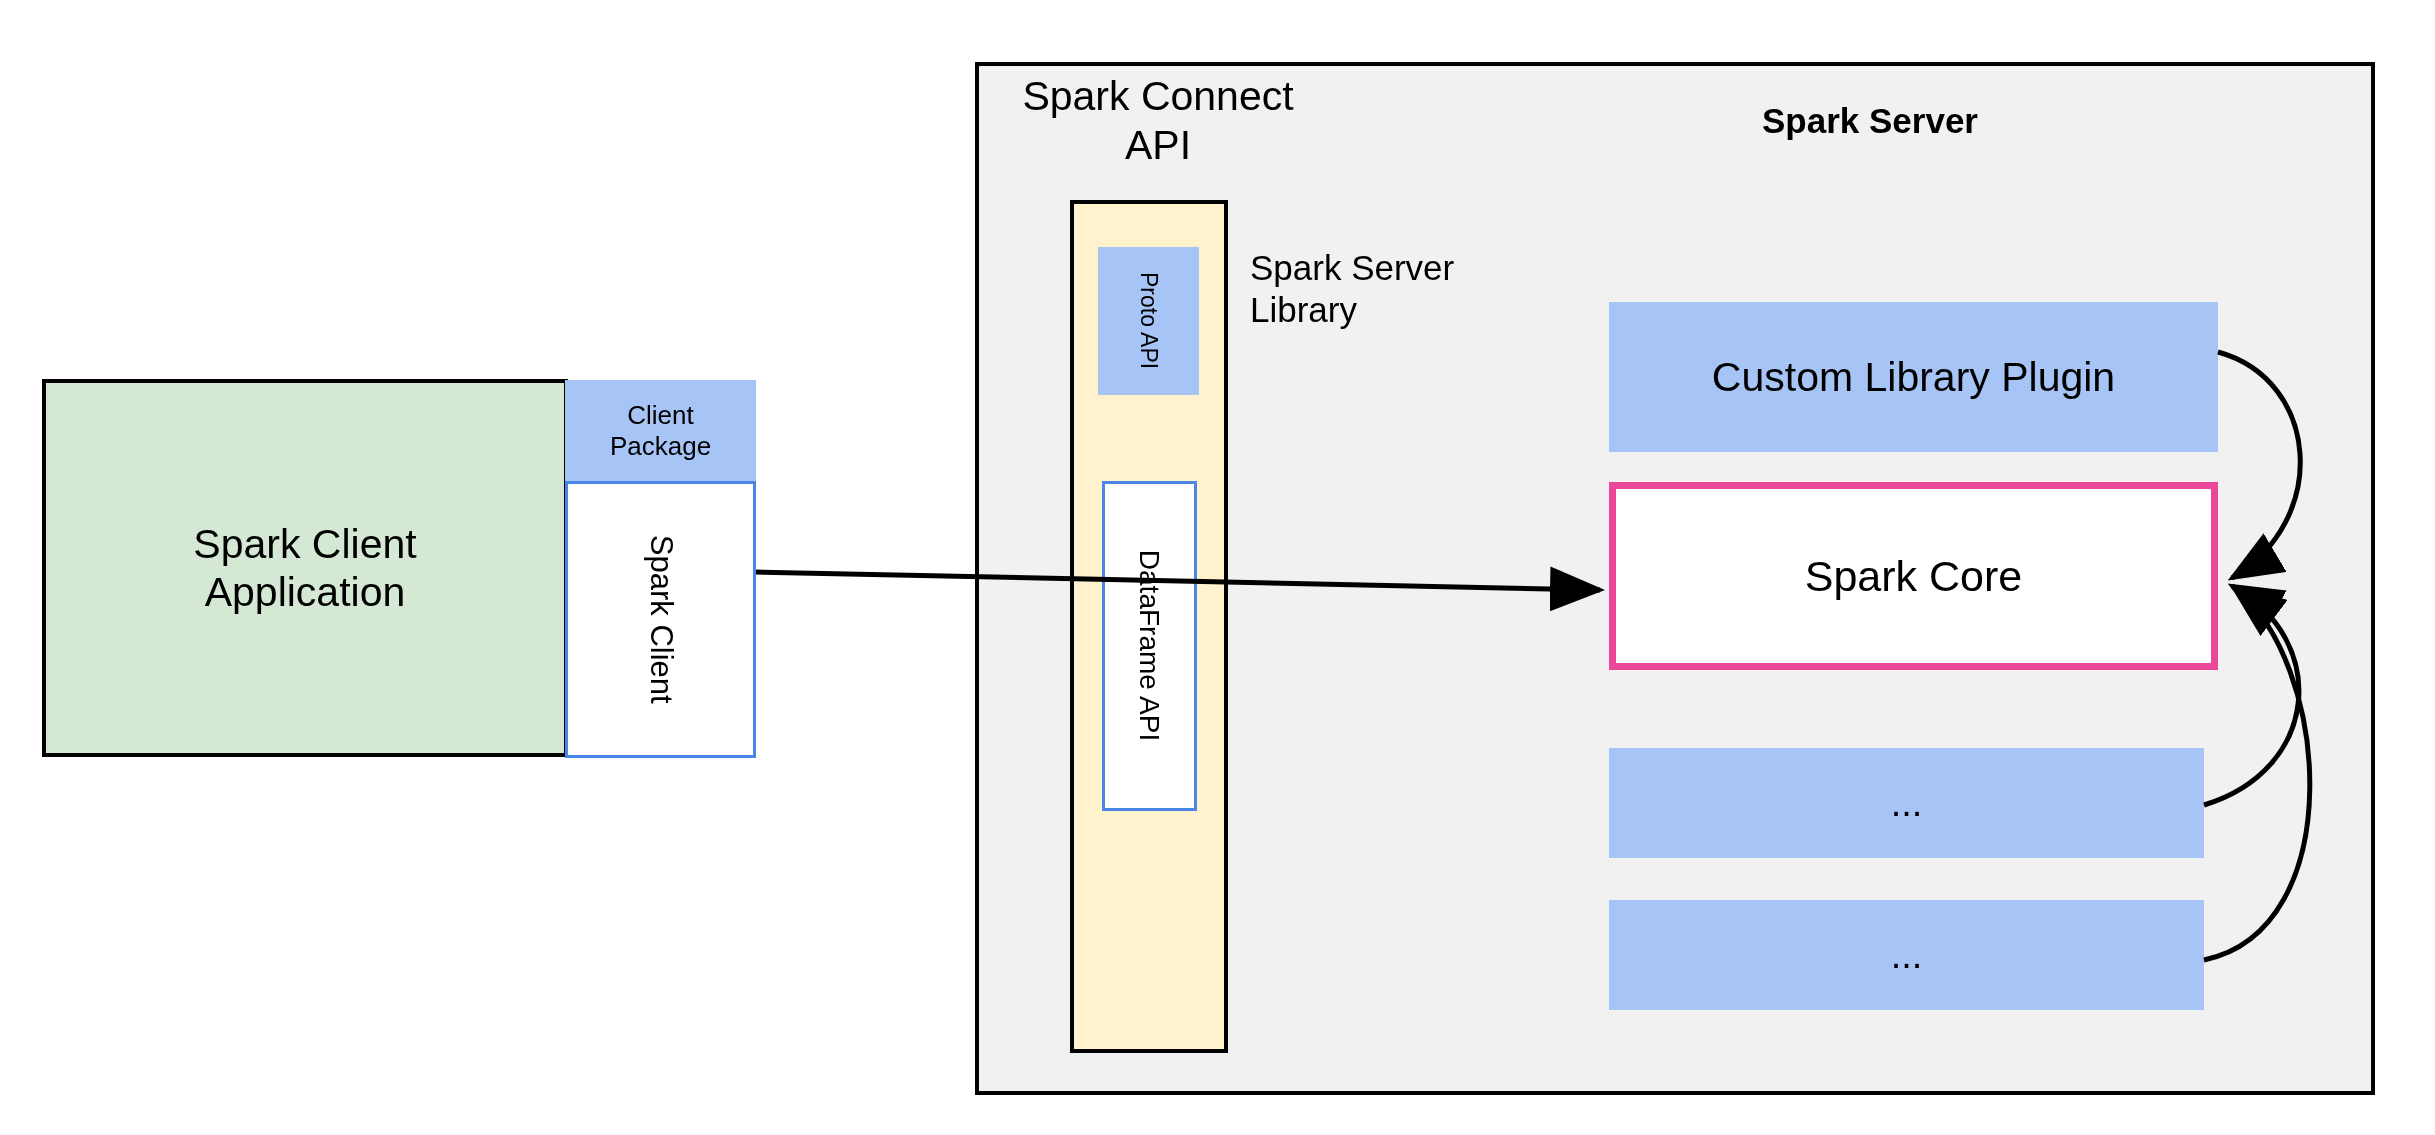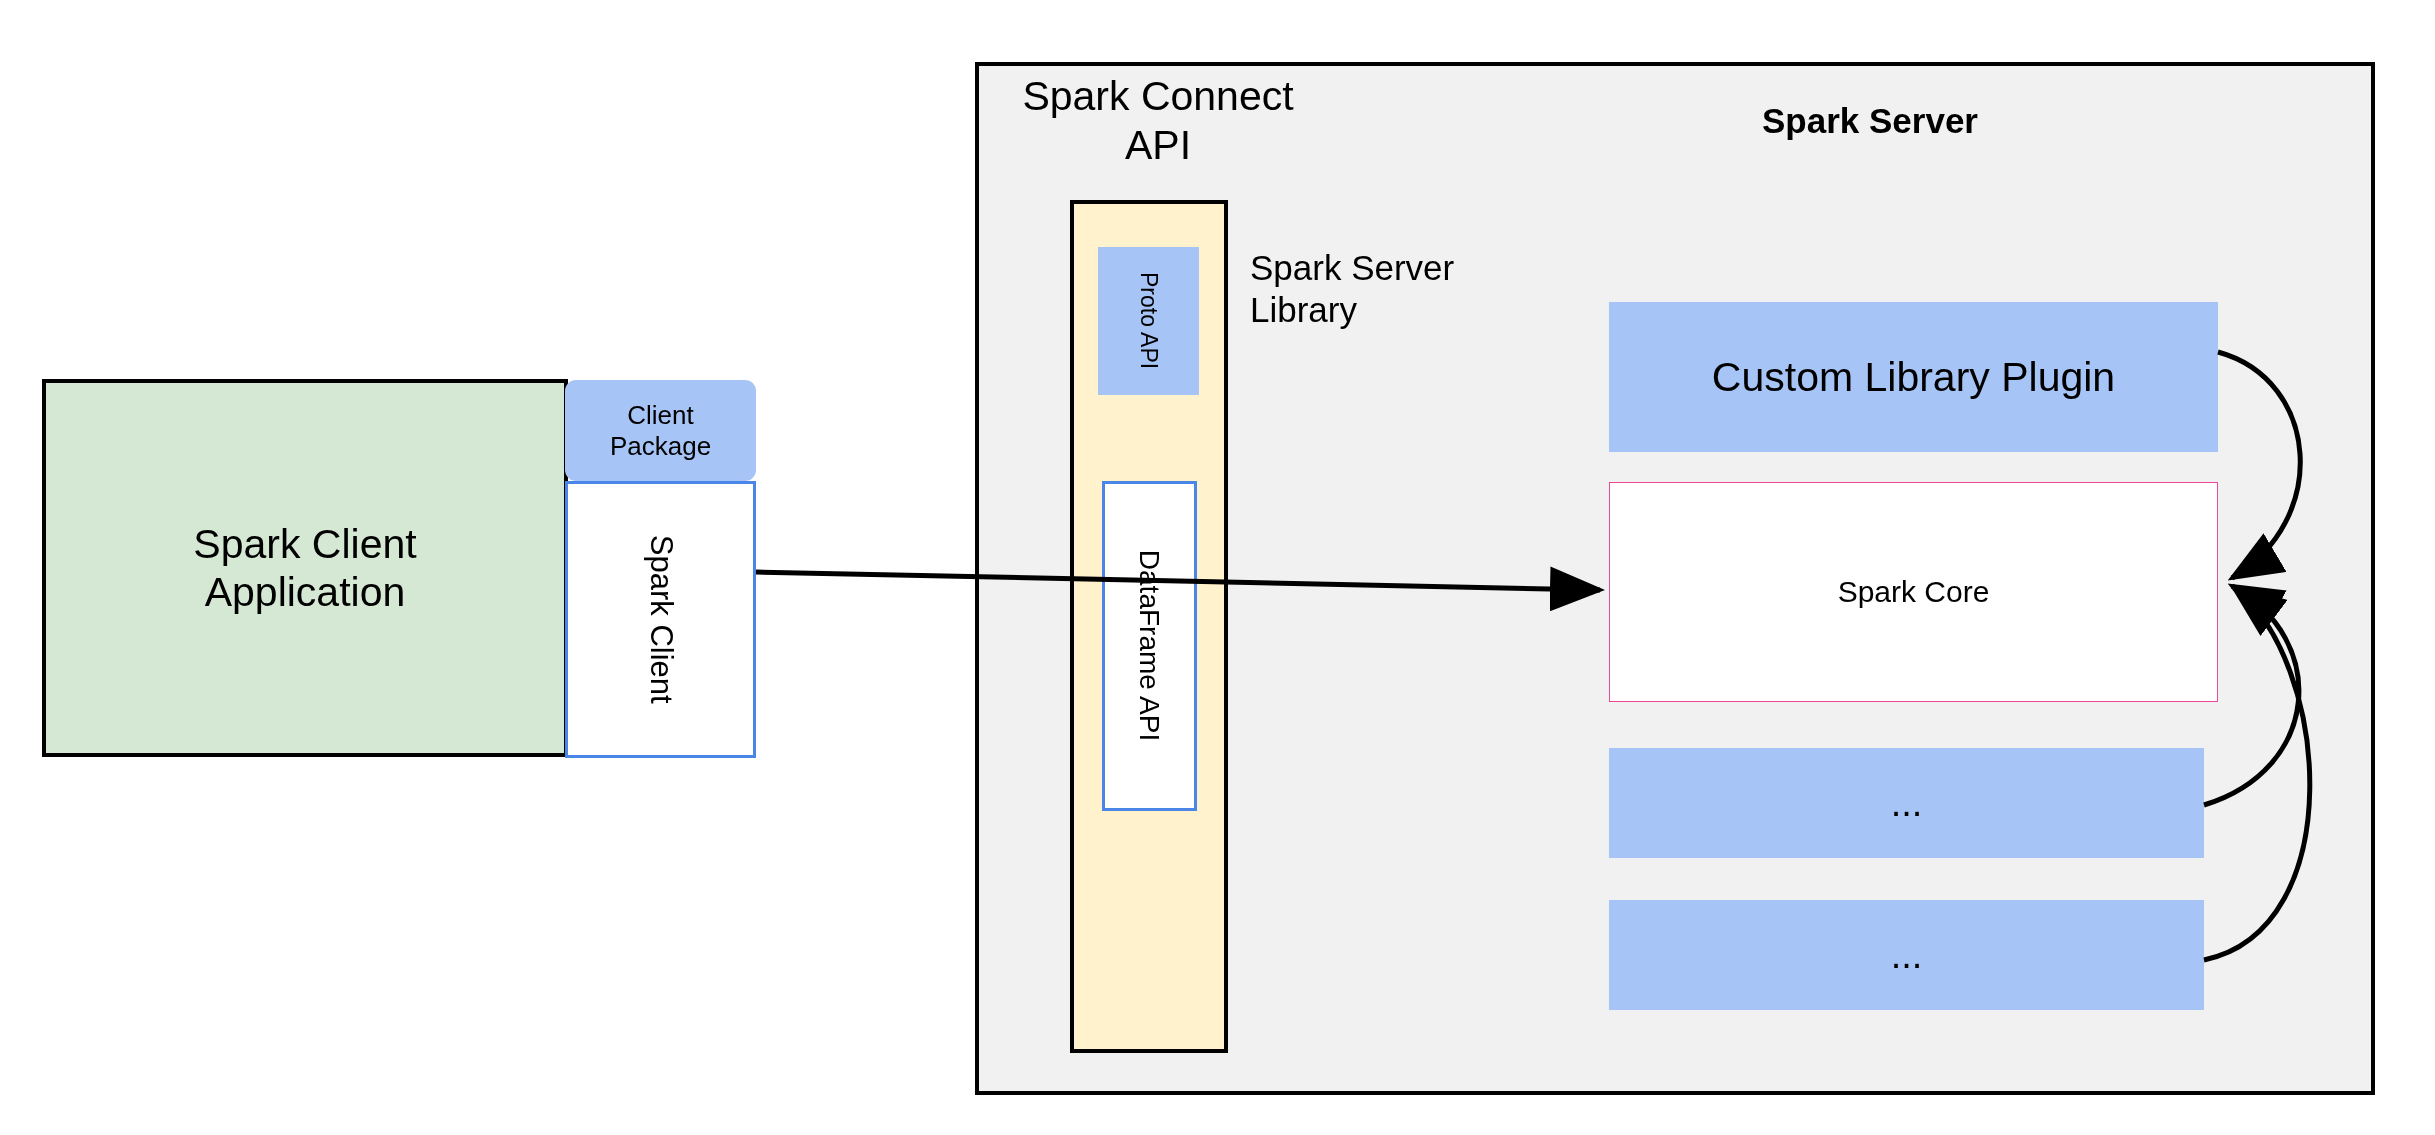--- a/index.html
+++ b/index.html
@@ -144,24 +144,24 @@
     height: 150px;
     background: #a6c4f5;
     border: none;
     font-size: 41px;
     margin-top: 24px;
   }
   #spark-core {
     left: 1609px;
     top: 482px;
     width: 609px;
-    height: 220px;
-    background: #ffffff;
-    border: 1px solid #ec4899;
-    font-size: 30px;
+    height: 188px;
+    background: #ffffff;
+    border: 7px solid #ec4899;
+    font-size: 43px;
   }
   #ellipsis-one {
     left: 1609px;
     top: 748px;
     width: 595px;
     height: 110px;
     background: #a6c4f5;
     border: none;
     font-size: 38px;
   }
@@ -187,21 +187,21 @@
 </head>
 <body>
 
 <div id="canvas">
 
   <div id="server-panel"></div>
 
   <div class="node" id="client-app" style="white-space: pre-line;">Spark Client
 Application</div>
 
-  <div class="node" id="client-package" style="white-space: pre-line; border-radius: 11px;">Client
+  <div class="node" id="client-package" style="white-space: pre-line;">Client
 Package</div>
 
   <div class="node" id="spark-client">
     <span class="vtext">Spark Client</span>
   </div>
 
   <div class="label-free" id="spark-connect-api-label">Spark Connect
 API</div>
 
   <div class="label-free" id="spark-server-title">Spark Server</div>

